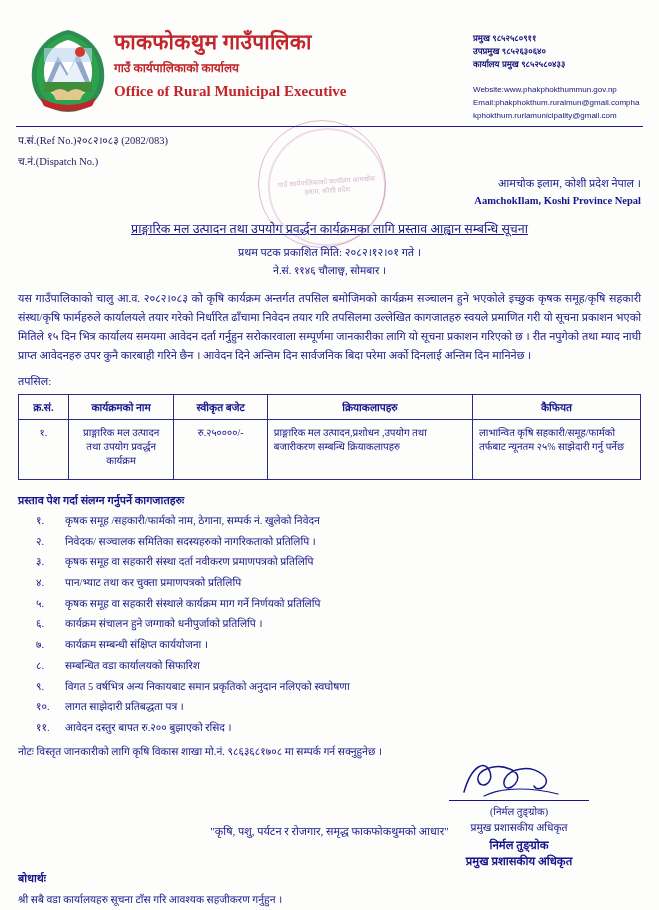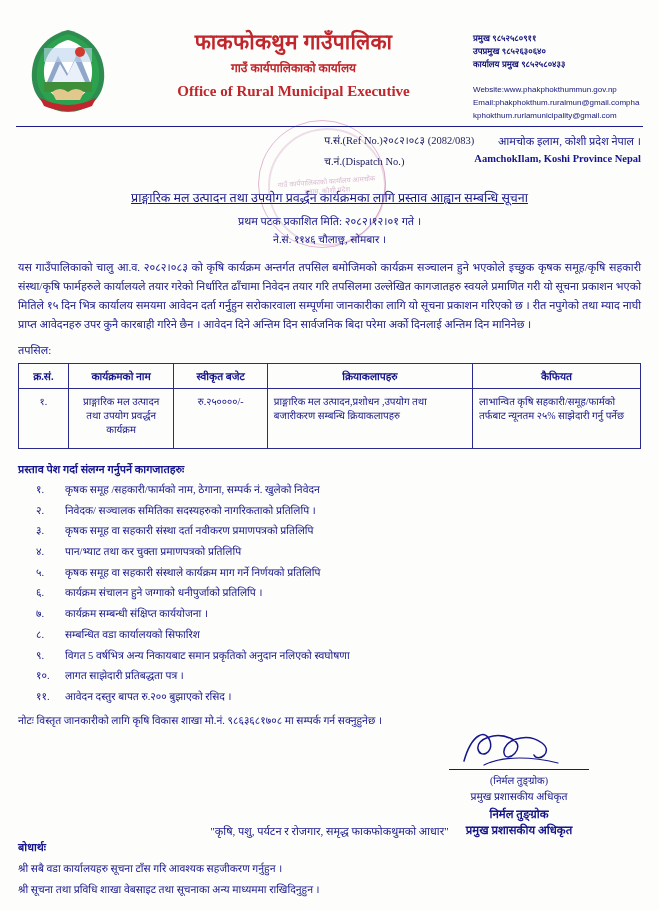--- a/index.html
+++ b/index.html
@@ -50,21 +50,21 @@
   }
   .emblem {
     width: 92px; height: 92px;
     flex: 0 0 92px;
     margin-left: 8px;
     margin-top: 6px;
     position: relative;
   }
   .center-head {
     flex: 1 1 auto;
-    text-align: center;
+    text-align: left;
     padding-top: 12px;
   }
   .np-title {
     font-family: "Liberation Serif", serif;
     font-size: 21px;
     font-weight: bold;
     color: #c0262b;
     letter-spacing: .3px;
     line-height: 1.15;
   }
@@ -100,23 +100,24 @@
 
   .header-rule {
     border: none;
     border-top: 1.6px solid #1b1b8a;
     margin: 4px 16px 0 16px;
   }
 
   
   .refrow {
     display: flex;
-    justify-content: flex-end;
+    justify-content: flex-start;
     padding: 6px 18px 0 18px;
     font-size: 10.5px;
+    flex-direction: column;
   }
   .refleft div { margin-bottom: 7px; }
   .refright { text-align: right; color: #14148c; }
   .refright .np { font-size: 11px; margin-bottom: 5px; }
   .refright .en { font-size: 10.5px; font-weight: bold; }
 
   
   .notice-title {
     text-align: center;
     margin-top: 14px;

